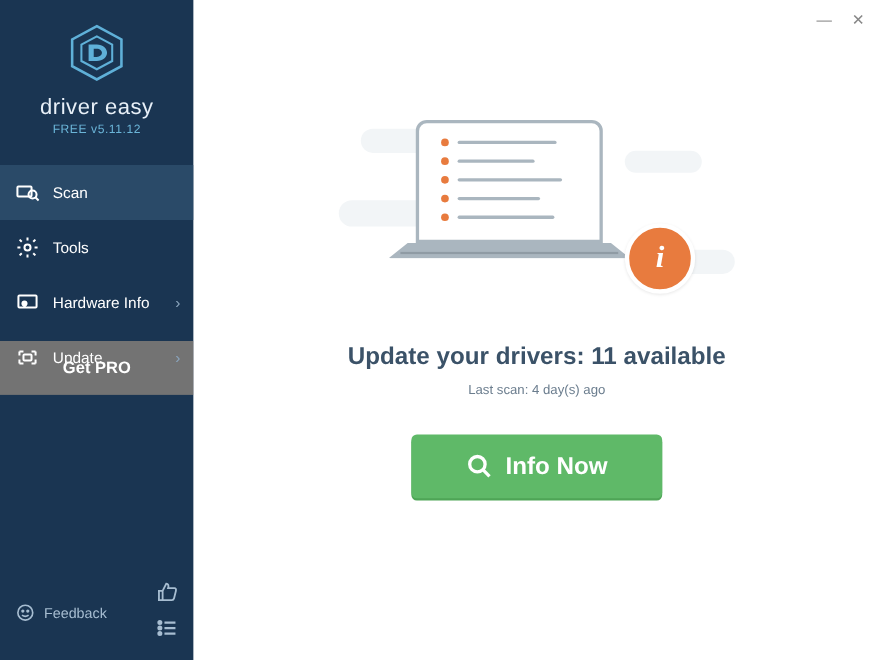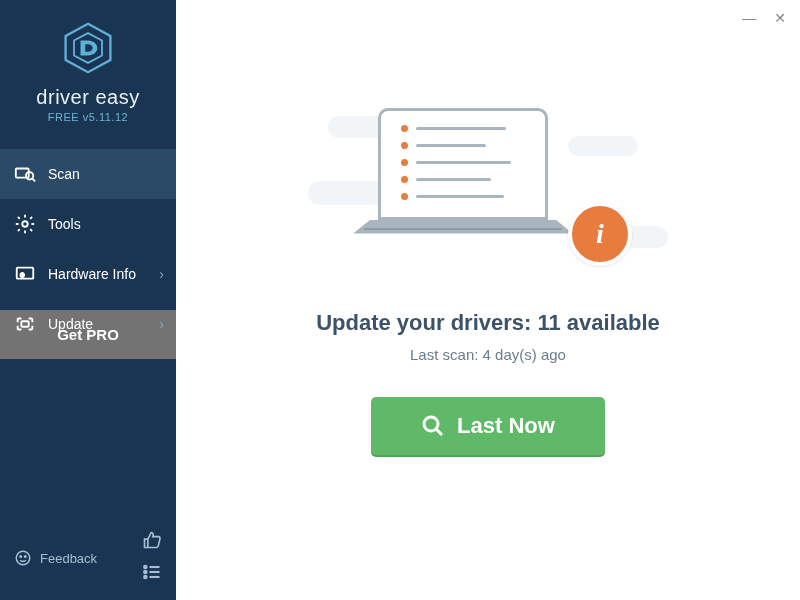--- a/index.html
+++ b/index.html
@@ -45,21 +45,21 @@
     .bar { height: 3px; background: #aab6bf; border-radius: 2px; }
     .b1 { width: 90px; } .b2 { width: 70px; } .b3 { width: 95px; } .b4 { width: 75px; } .b5 { width: 88px; }
     .base { width: 220px; height: 14px; background: #aab6bf; clip-path: polygon(8% 0, 92% 0, 100% 100%, 0 100%); margin: 0 auto; border-radius: 0 0 3px 3px; position: relative; left: -25px; }
     .base-line { position: absolute; height: 2px; background: #8f9ba4; bottom: 4px; left: 5%; right: 5%; }
     
     .info-badge { position: absolute; right: 26px; bottom: 20px; width: 64px; height: 64px; border-radius: 50%; background: #e87b3e; display: flex; align-items: center; justify-content: center; border: 4px solid #fff; box-shadow: 0 1px 3px rgba(0,0,0,0.1); }
     .info-badge::after { content: ""; }
     .info-letter { color: #fff; font-family: Georgia, serif; font-size: 28px; font-style: italic; font-weight: bold; }
     
     .headline { font-size: 22px; font-weight: 700; color: #3b5268; margin-bottom: 10px; text-align: center; }
-    .subtext { font-size: 15px; color: #6b7d8e; margin-bottom: 34px; }
+    .subtext { font-size: 12px; color: #6b7d8e; margin-bottom: 34px; }
     
     .scan-btn { background: #5fb968; color: #fff; border: none; border-radius: 5px; padding: 16px 50px; font-size: 22px; font-weight: 600; display: flex; align-items: center; gap: 12px; cursor: pointer; box-shadow: 0 2px 0 #4ea556; }
     .mag { width: 24px; height: 24px; }
   </style>
 </head>
 <body>
 
 <div class="window">
   <aside class="sidebar">
     <div class="logo-area">
@@ -185,16 +185,16 @@
     </div>
 
     <h1 class="headline">Update your drivers: 11 available</h1>
     <div class="subtext">Last scan: 4 day(s) ago</div>
 
     <button class="scan-btn">
       <svg class="mag" viewBox="0 0 24 24" fill="none" stroke="#fff" stroke-width="3">
         <circle cx="10" cy="10" r="7"></circle>
         <line x1="15" y1="15" x2="21" y2="21"></line>
       </svg>
-      <span>Last Now</span>
+      <span>Info Now</span>
     </button>
   </main>
 </div>
 
 </body></html>

